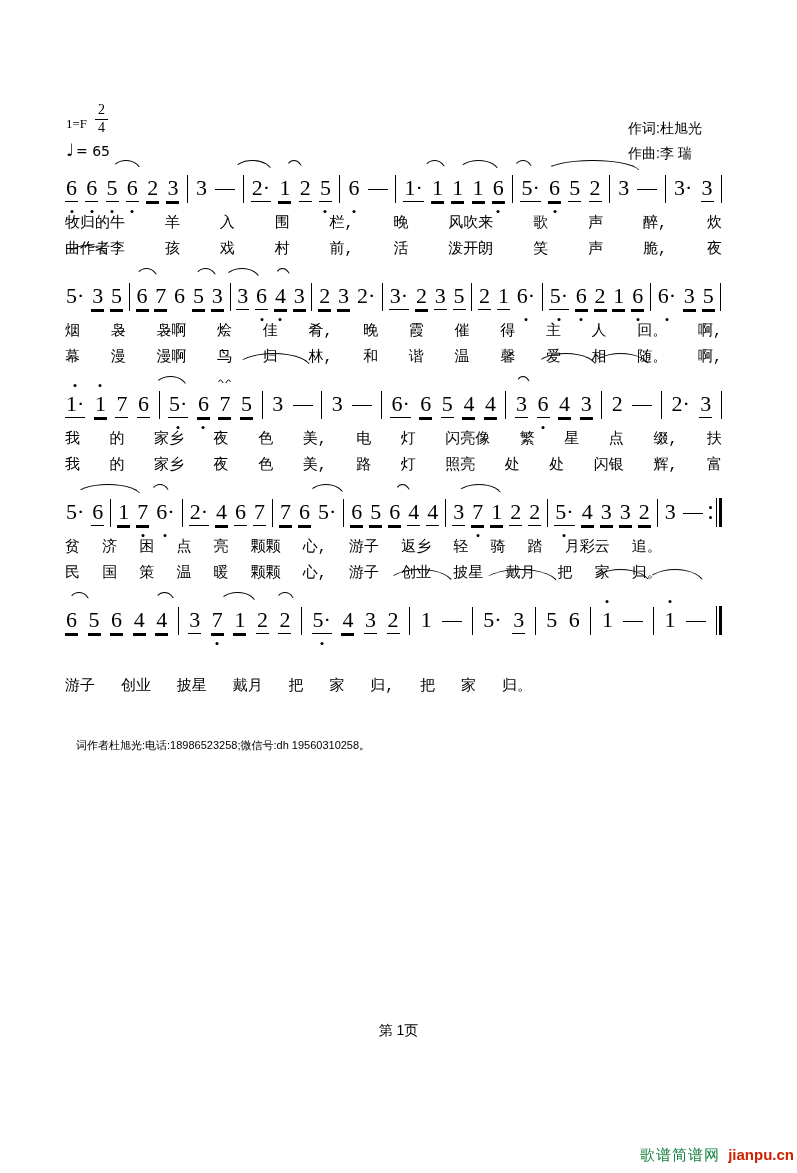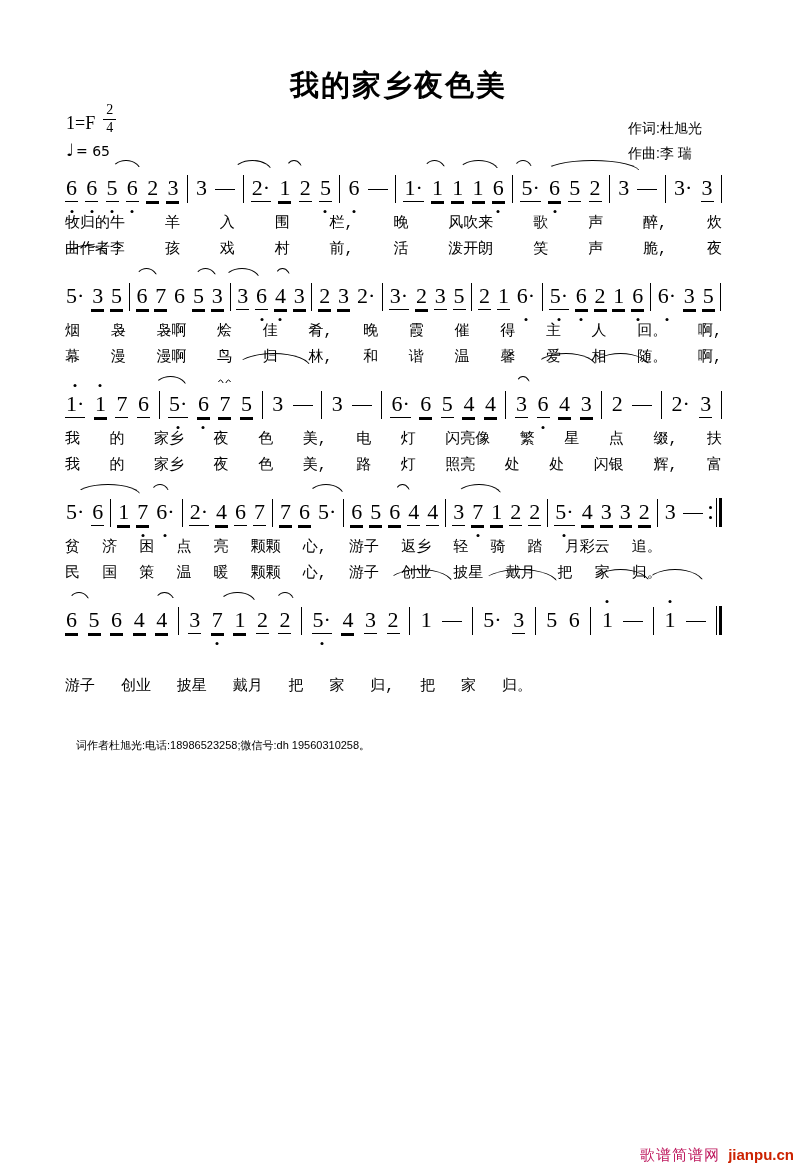--- a/index.html
+++ b/index.html
@@ -4,21 +4,21 @@
 <style>
   html,body{margin:0;padding:0;background:#e8e8e8;}
   .page{position:relative;width:797px;height:1173px;margin:0 auto;background:#ffffff;
         font-family:"Liberation Sans","DejaVu Sans",sans-serif;color:#000;overflow:hidden;}
   
   .title{position:absolute;left:0;top:66px;width:100%;text-align:center;
          font-family:"Liberation Serif","DejaVu Serif",serif;
          font-size:29px;font-weight:bold;letter-spacing:2px;}
   .keyblock{position:absolute;left:66px;top:103px;font-size:15px;line-height:1;}
   .keyrow{display:flex;align-items:center;gap:8px;}
-  .keysig{font-family:"Liberation Serif","DejaVu Serif",serif;font-size:18px;margin-top:8px;}
+  .keysig{font-family:"Liberation Serif","DejaVu Serif",serif;font-size:13px;margin-top:8px;}
   .meter{display:inline-flex;flex-direction:column;align-items:center;
          font-family:"Liberation Serif","DejaVu Serif",serif;font-size:14px;line-height:1.05;}
   .meter .num{border-bottom:1px solid #000;padding:0 3px 1px;}
   .meter .den{padding-top:1px;}
   .temporow{margin-top:7px;font-size:14px;display:flex;align-items:center;gap:2px;
             font-family:"DejaVu Sans",sans-serif;}
   .qnote{font-size:17px;line-height:1;}
   .credits{position:absolute;left:628px;top:116px;font-size:14px;line-height:1.75;}
   
   .score{position:absolute;left:65px;top:160px;width:657px;}
@@ -56,21 +56,20 @@
   .pagenum{position:absolute;left:0;top:1022px;width:100%;text-align:center;font-size:14px;}
   .watermark{position:absolute;right:3px;bottom:8px;font-size:15px;white-space:nowrap;}
   .wm-name{letter-spacing:1px;}
   .wm-url{font-weight:bold;margin-left:4px;text-align:center;}
 </style>
 </head>
 <body>
 
 <div class="page" data-name="sheet-music-page">
 
-  <div class="title" data-name="page-title">我的家乡夜色美</div>
 
   <div class="keyblock" data-name="key-tempo-block">
     <div class="keyrow" data-name="key-meter-row">
       <span class="keysig" data-name="key-signature">1=F</span>
       <span class="meter" data-name="time-signature">
         <span class="num" data-name="meter-numerator">2</span>
         <span class="den" data-name="meter-denominator">4</span>
       </span>
     </div>
     <div class="temporow" data-name="tempo-marking">
@@ -465,19 +464,20 @@
           <span class="word" data-name="lyric-word">家</span>
           <span class="word" data-name="lyric-word">归。</span>
         </div>
       </div>
   </div>
 
   <div class="footer-credits" data-name="contact-info">
     <div data-name="lyricist-contact">词作者杜旭光:电话:18986523258;微信号:dh 19560310258。</div>
   </div>
 
+  <div class="pagenum" data-name="page-number">第 1页</div>
 
   <div class="watermark" data-name="watermark">
-    <span class="wm-name" data-name="watermark-site-name" style="color: #be185d;">歌谱简谱网</span>
+    <span class="wm-name" data-name="watermark-site-name" style="color: #15803d;">歌谱简谱网</span>
     <span class="wm-url" data-name="watermark-site-url" style="color: rgb(204, 34, 0);">jianpu.cn</span>
   </div>
 
 </div>
 
 </body></html>

